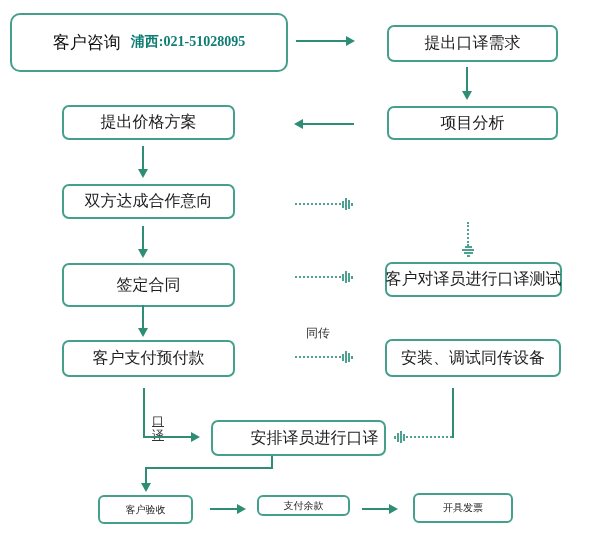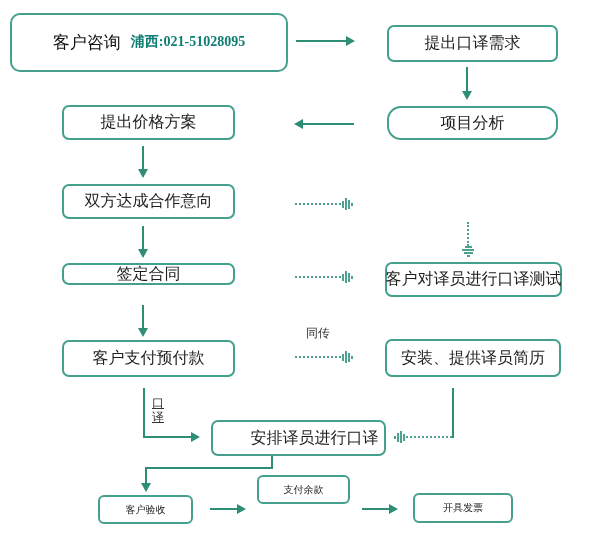--- a/index.html
+++ b/index.html
@@ -53,34 +53,34 @@
 <div class="canvas">
 
   <div class="box consult" style="left:10px;top:13px;width:278px;height:59px;">
     <span class="consult-label">客户咨询</span>
     <span class="phones">
       <span>浦西:021-51028095</span>
     </span>
   </div>
 
   <div class="box" style="left:387px;top:25px;width:171px;height:37px;">提出口译需求</div>
-  <div class="box" style="left:387px;top:106px;width:171px;height:34px;border-radius:14px;">项目分析</div>
+  <div class="box" style="left:387px;top:106px;width:171px;height:34px;">项目分析</div>
   <div class="box" style="left:62px;top:105px;width:173px;height:35px;">提出价格方案</div>
   <div class="box" style="left:62px;top:184px;width:173px;height:35px;">双方达成合作意向</div>
-  <div class="box" style="left:62px;top:263px;width:173px;height:22px;">签定合同</div>
+  <div class="box" style="left:62px;top:263px;width:173px;height:44px;">签定合同</div>
   <div class="box" style="left:385px;top:262px;width:177px;height:35px;">客户对译员进行口译测试</div>
   <div class="box" style="left:62px;top:340px;width:173px;height:37px;">客户支付预付款</div>
-  <div class="box" style="left:385px;top:339px;width:176px;height:38px;">安装、提供译员简历</div>
+  <div class="box" style="left:385px;top:339px;width:176px;height:38px;">安装、调试同传设备</div>
   <div class="box" style="left:211px;top:420px;width:175px;height:36px;padding-left:32px;">安排译员进行口译</div>
   <div class="box small" style="left:98px;top:495px;width:95px;height:29px;">客户验收</div>
-  <div class="box small" style="left:257px;top:475px;width:93px;height:29px;">支付余款</div>
+  <div class="box small" style="left:257px;top:495px;width:93px;height:21px;">支付余款</div>
   <div class="box small" style="left:413px;top:493px;width:100px;height:30px;">开具发票</div>
 
   <div class="edge-label" style="left:306px;top:325px;">同传</div>
-  <div class="edge-label vertical" style="left:151px;top:396px;text-decoration:underline;">口译</div>
+  <div class="edge-label vertical" style="left:151px;top:414px;text-decoration:underline;">口译</div>
 
   <div>
     <div class="hl" style="left:296px;top:40px;width:50px;"></div>
     <div class="tri r" style="left:346px;top:36px;"></div>
   </div>
 
   <div>
     <div class="vl" style="left:466px;top:67px;height:24px;"></div>
     <div class="tri d" style="left:462px;top:91px;"></div>
   </div>

